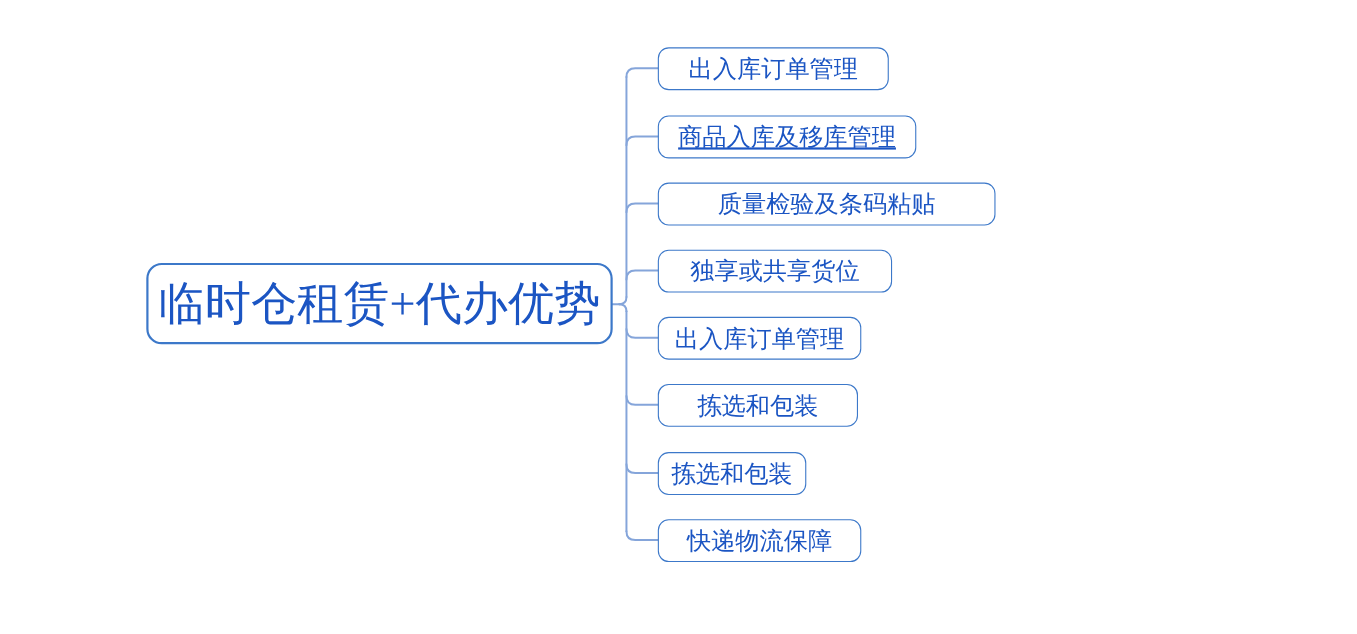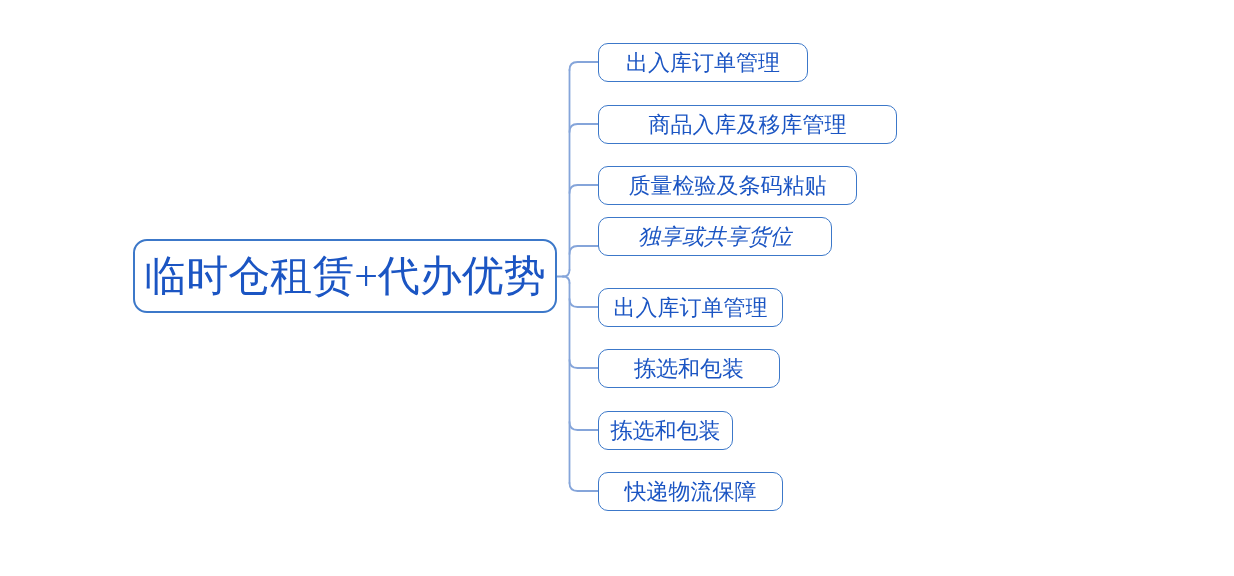--- a/index.html
+++ b/index.html
@@ -52,23 +52,23 @@
     font-size: 42px;
   }
   .child-node {
     left: 598px;
     height: 39px;
     border-width: 1.5px;
     border-radius: 10px;
     font-size: 22px;
   }
   .c0 { top: 43px;  width: 210px; }
-  .c1 { top: 105px; width: 299px; }
-  .c2 { top: 166px; width: 259px; }
-  .c3 { top: 217px; width: 234px; font-style: italic; }
+  .c1 { top: 105px; width: 235px; text-decoration: underline; }
+  .c2 { top: 166px; width: 307px; }
+  .c3 { top: 227px; width: 213px; }
   .c4 { top: 288px; width: 185px; }
   .c5 { top: 349px; width: 182px; }
   .c6 { top: 411px; width: 135px; }
   .c7 { top: 472px; width: 185px; }
 </style>
 </head>
 <body>
 
 <div class="canvas">
 

